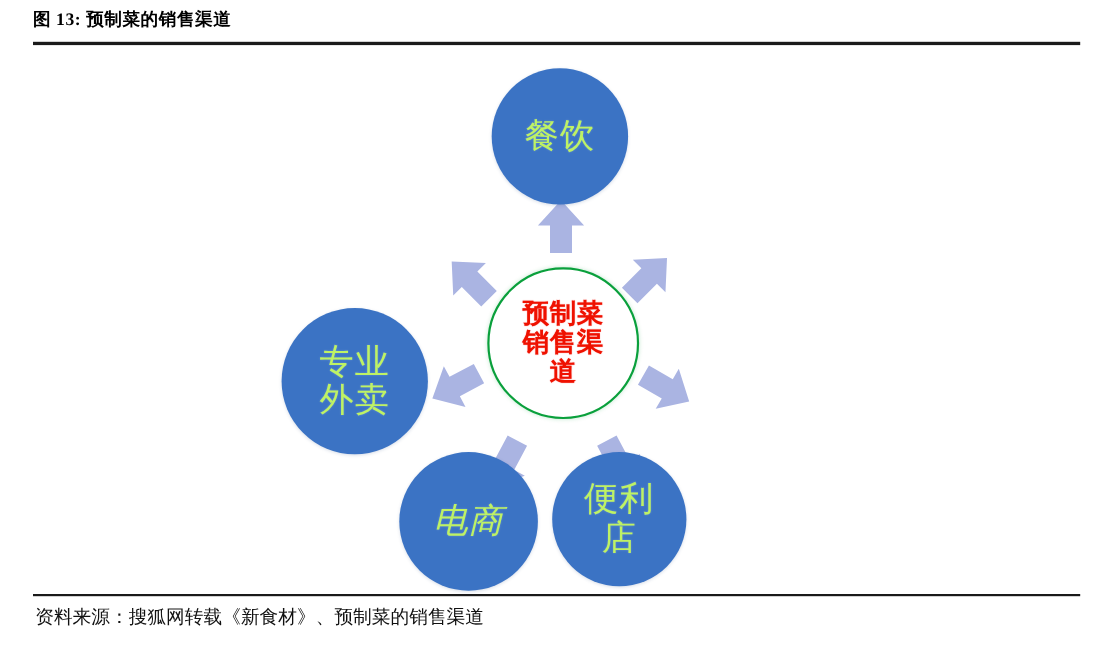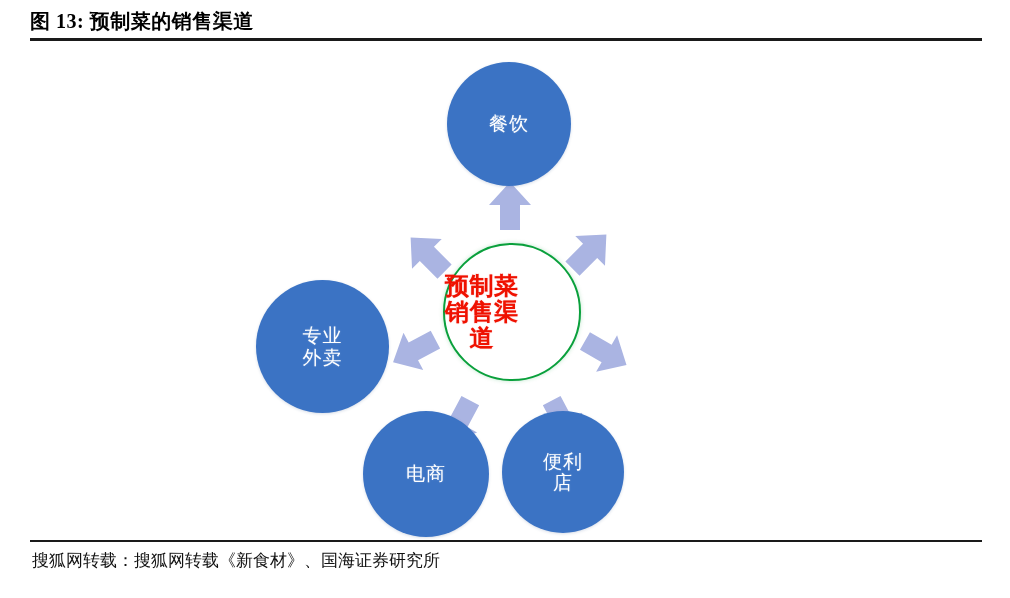--- a/index.html
+++ b/index.html
@@ -15,21 +15,21 @@
     position: relative;
   }
 
   
   .fig-title {
     position: absolute;
     left: 30px;
     top: 8px;
     font-family: "Liberation Serif", "DejaVu Serif", serif;
     font-weight: bold;
-    font-size: 20px;
+    font-size: 16px;
     color: #000000;
     letter-spacing: 0.5px;
     white-space: nowrap;
   }
   .rule-top {
     position: absolute;
     left: 30px;
     top: 38px;
     width: 952px;
     height: 3px;
@@ -76,51 +76,52 @@
   .node {
     position: absolute;
     border-radius: 50%;
     background: #3b73c4;
     display: flex;
     align-items: center;
     justify-content: center;
     box-shadow: 0 1px 3px rgba(40, 70, 130, 0.18);
   }
   .node .node-label {
-    color: #ffffff;
+    color: #bef264;
     font-family: "Liberation Sans", "DejaVu Sans", sans-serif;
-    font-size: 19px;
+    font-size: 31px;
     line-height: 1.12;
     text-align: center;
     letter-spacing: 1px;
     white-space: pre-line;
     text-shadow: 0 0 2px rgba(255,255,255,0.25);
   }
 
   
   #node-canyin       { left: 447px; top: 20px;  width: 124px; height: 124px; }
   #node-shangchao    { left: 593px; top: 81px;  width: 126px; height: 126px; }
   #node-nongmao      { left: 633px; top: 239px; width: 128px; height: 128px; }
   #node-bianli       { left: 502px; top: 369px; width: 122px; height: 122px; }
-  #node-dianshang    { left: 363px; top: 369px; width: 126px; height: 126px; }
+  #node-dianshang    { left: 363px; top: 369px; width: 126px; height: 126px; font-style: italic; }
   #node-zhuanye      { left: 256px; top: 238px; width: 133px; height: 133px; }
   #node-yiban        { left: 293px; top: 77px;  width: 132px; height: 132px; }
 
   
   .hub {
     position: absolute;
     left: 443px;
     top: 201px;
     width: 134px;
     height: 134px;
     border-radius: 50%;
     border: 2.5px solid #0aa03c;
     background: #ffffff;
     display: flex;
     align-items: center;
+    justify-content: center;
     box-shadow: 0 0 4px rgba(10,160,60,0.25);
   }
   .hub .hub-label {
     color: #ef1100;
     font-family: "Liberation Sans", "DejaVu Sans", sans-serif;
     font-weight: bold;
     font-size: 24px;
     line-height: 1.08;
     text-align: center;
     letter-spacing: 0.5px;
@@ -214,13 +215,13 @@
       <div class="node-label">专业
 外卖</div>
     </div>
 
 
   </div>
 </div>
 
 <div class="rule-bottom"></div>
 
-<div class="source-note">搜狐网转载：搜狐网转载《新食材》、国海证券研究所</div>
+<div class="source-note">资料来源：搜狐网转载《新食材》、预制菜的销售渠道</div>
 
 </body></html>

